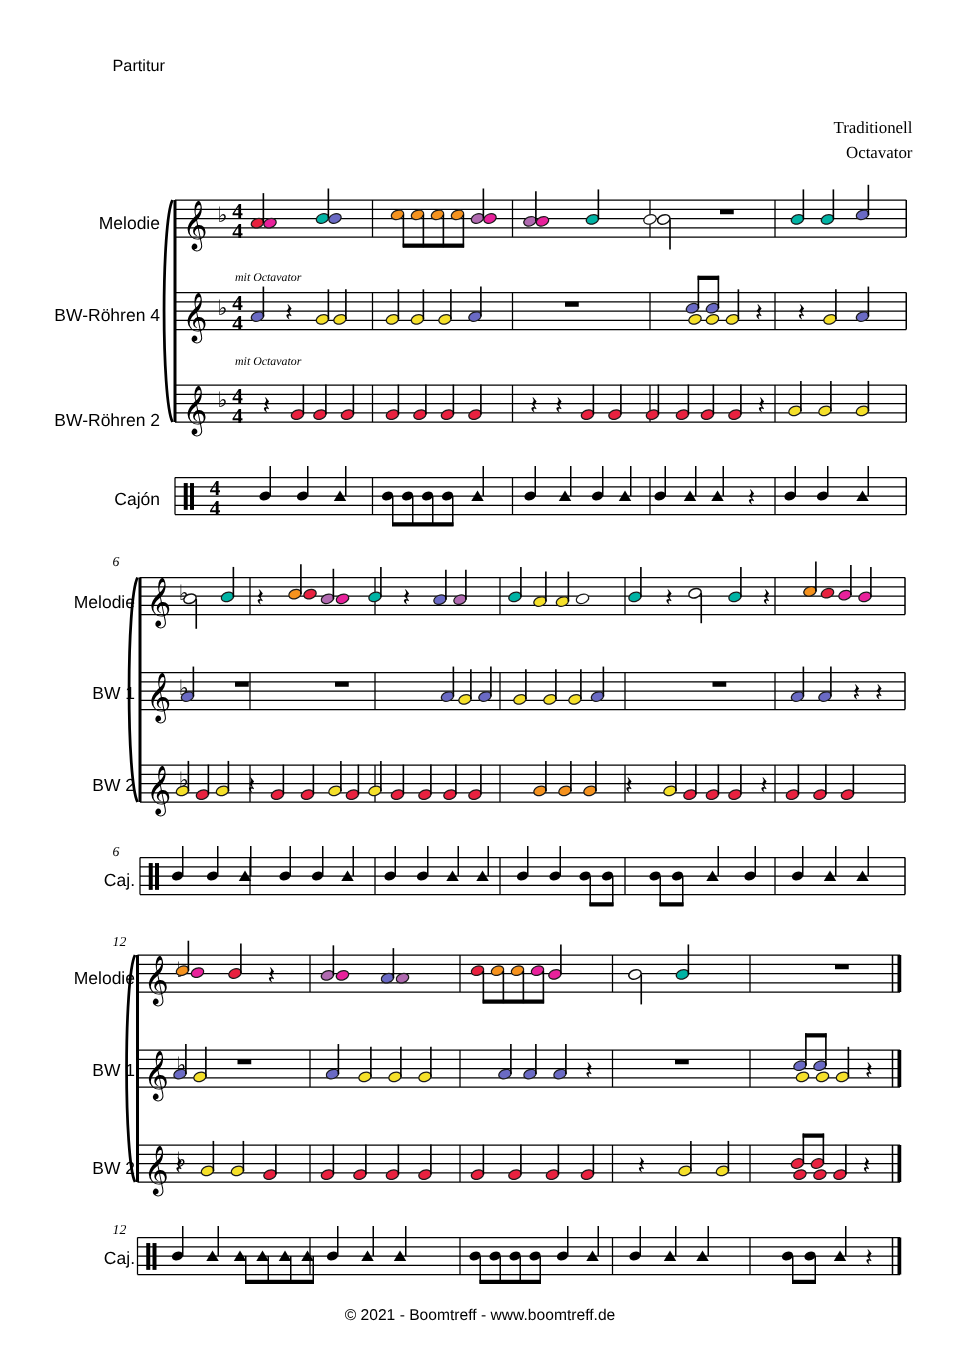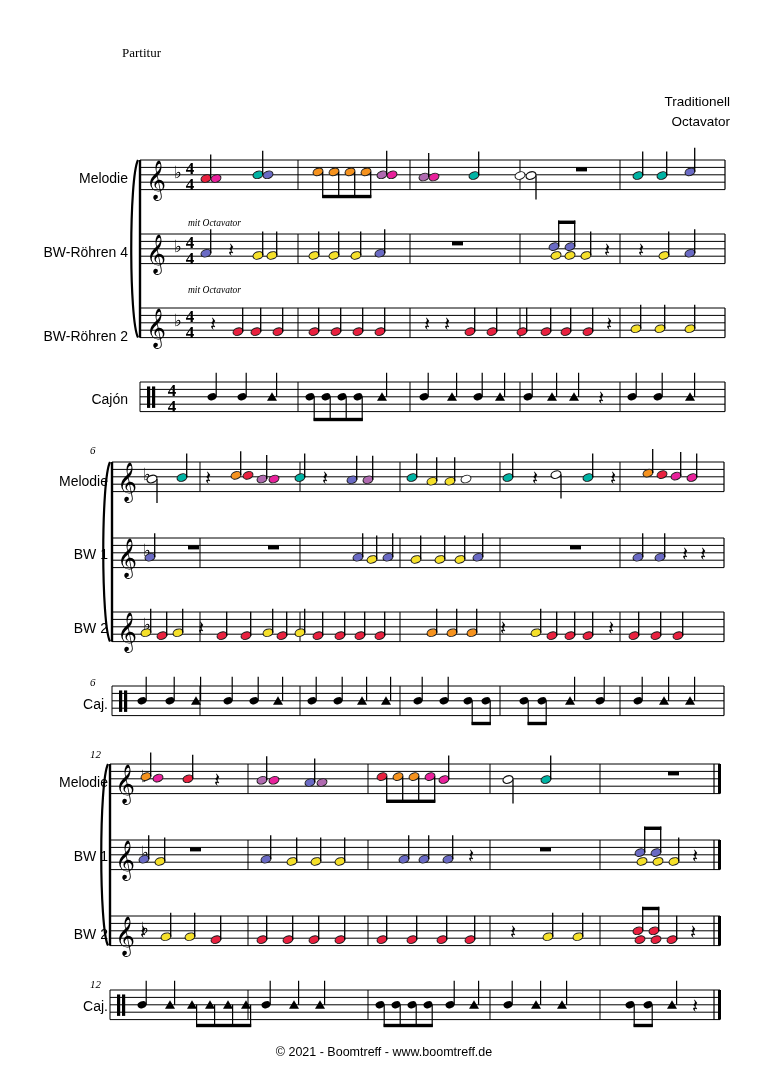--- a/index.html
+++ b/index.html
@@ -19,40 +19,39 @@
     position: absolute;
     left: 0; top: 0;
     width: 768px;
     height: 1091px;
   }
   
   .score-label {
     position: absolute;
     left: 90px;
     top: 45px;
-    font-family: Liberation Serif, serif;
+    font-family: Liberation Sans, sans-serif;
     font-size: 13px;
-    margin-left: 32px;
   }
   .title {
     position: absolute;
     left: 0;
     top: 50px;
     width: 768px;
     text-align: center;
     font-family: "Liberation Sans", sans-serif;
     font-size: 27px;
     letter-spacing: 0.2px;
   }
   .composer {
     position: absolute;
     right: 38px;
     top: 92px;
     text-align: right;
-    font-family: Liberation Sans, sans-serif;
+    font-family: Liberation Serif, serif;
     font-size: 13.5px;
     line-height: 20px;
     margin-left: 28px;
   }
   .footer {
     position: absolute;
     left: 0;
     top: 1045px;
     width: 768px;
     text-align: center;

